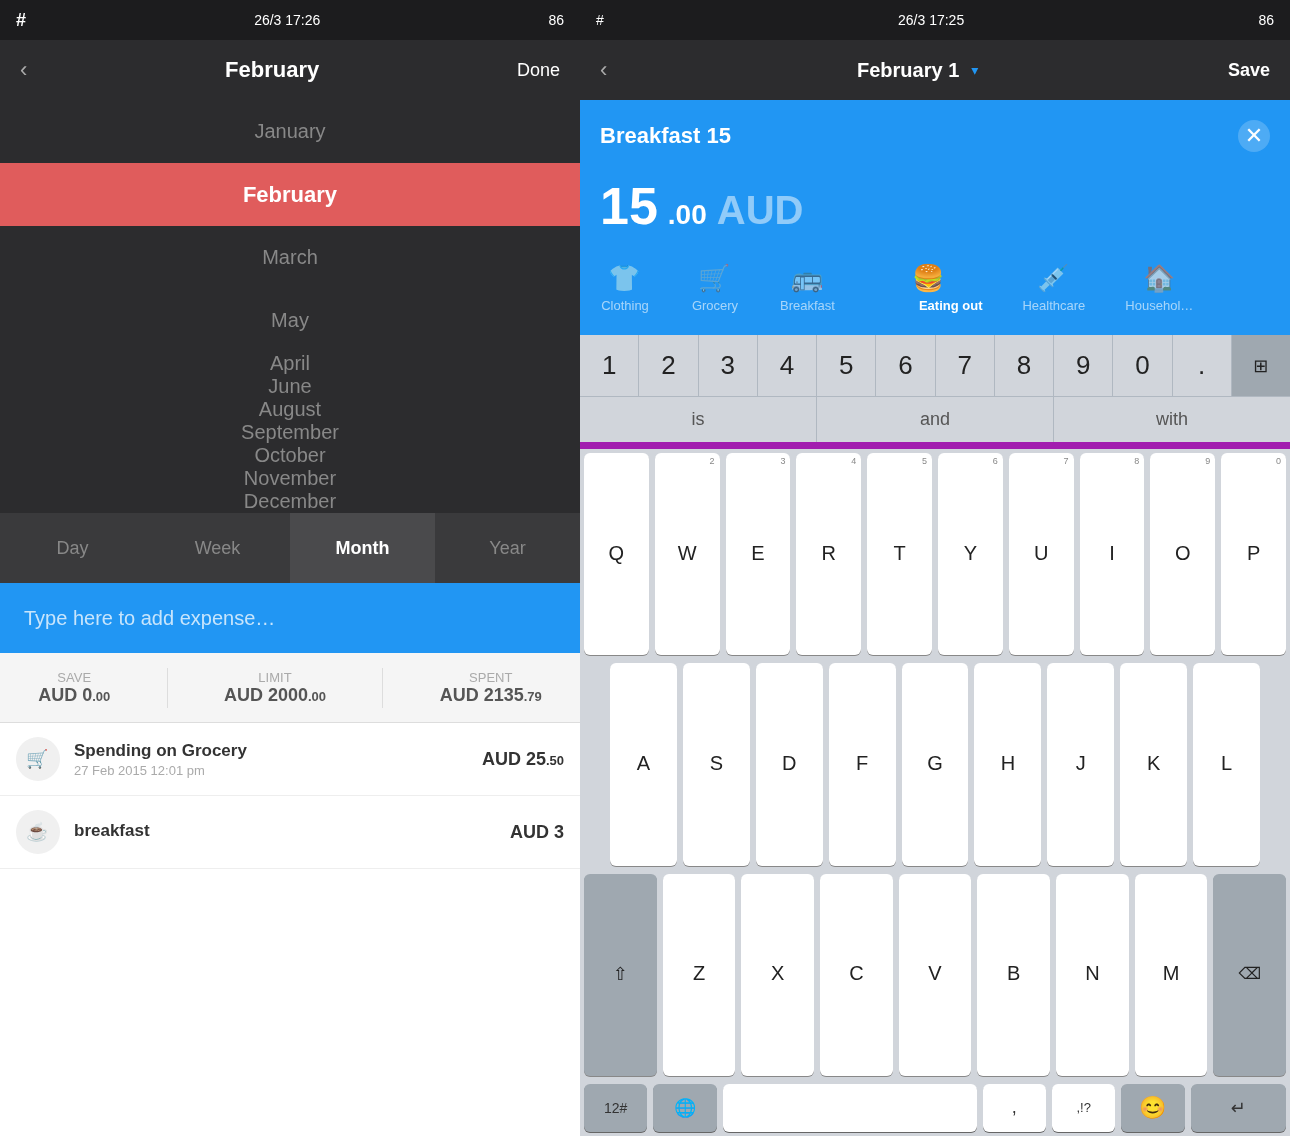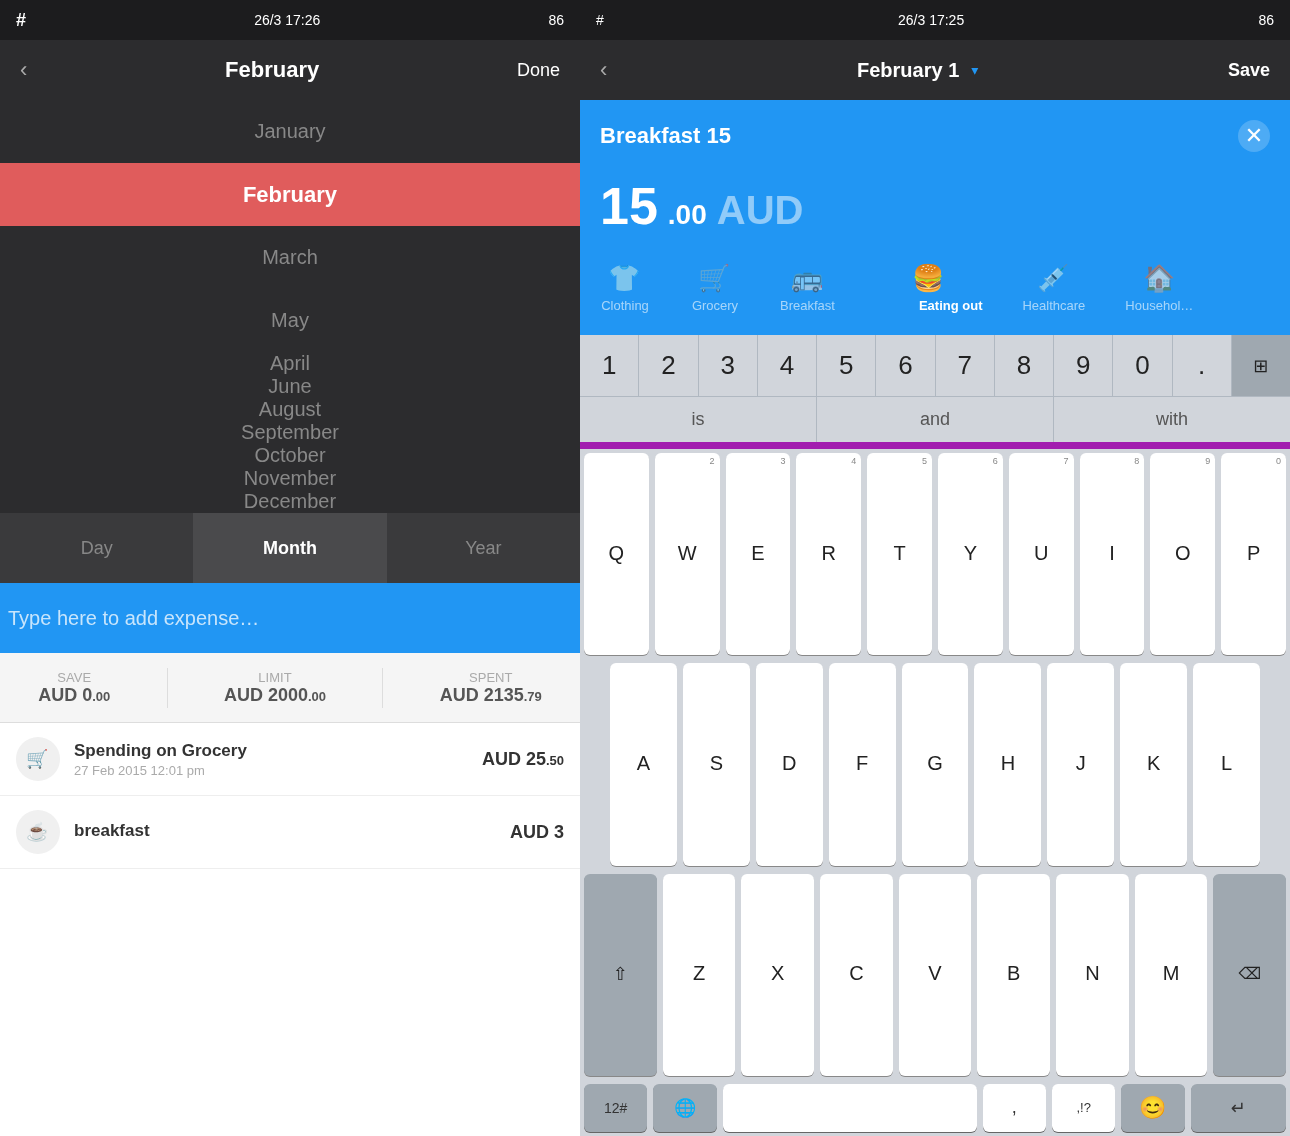--- a/index.html
+++ b/index.html
@@ -105,21 +105,21 @@
       color: white;
       font-weight: bold;
       background: #4a4a4c;
     }
 
     .add-expense-bar {
       height: 70px;
       background: #2196F3;
       display: flex;
       align-items: center;
-      padding: 0 8px;
+      padding: 0 24px;
     }
     .add-expense-bar .placeholder {
       color: rgba(255,255,255,0.75);
       font-size: 20px;
     }
 
     .summary-bar {
       height: 70px;
       background: #f5f5f5;
       display: flex;
@@ -477,20 +477,21 @@
       <div class="month-cell">June</div>
       <div class="month-cell">August</div>
       <div class="month-cell">September</div>
       <div class="month-cell">October</div>
       <div class="month-cell">November</div>
       <div class="month-cell">December</div>
     </div>
 
   <div class="period-tabs">
   <div class="period-tab">Day</div>
+      <div class="period-tab">Week</div>
       <div class="period-tab active">Month</div>
       <div class="period-tab">Year</div>
     </div>
 
   <div class="add-expense-bar">
     <span class="placeholder">Type here to add expense…</span>
   </div>
 
   <div class="summary-bar">
     <div class="summary-item">

